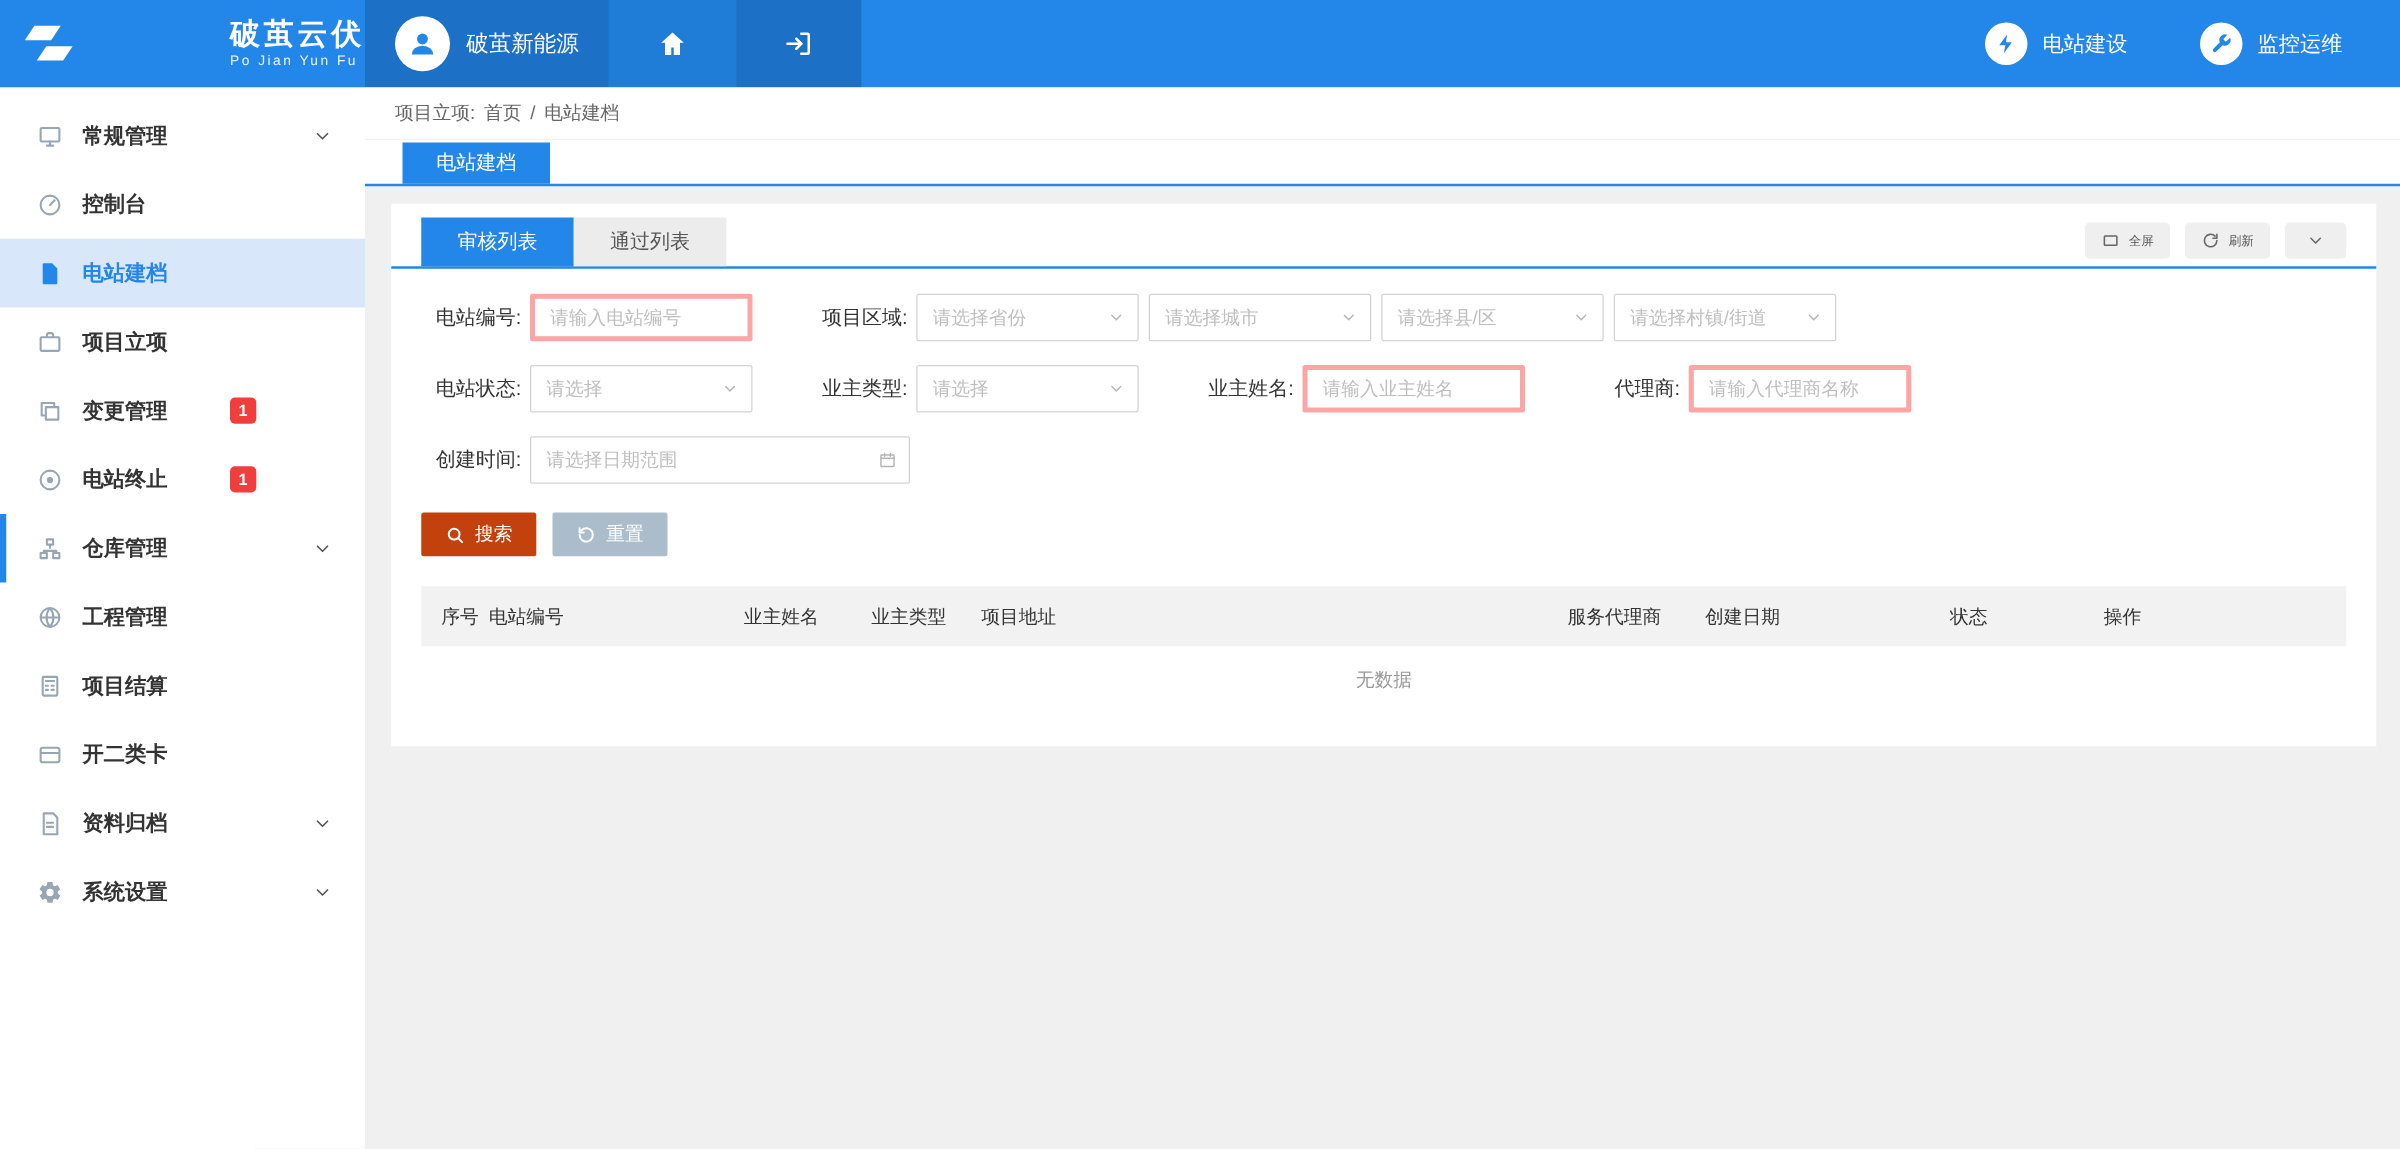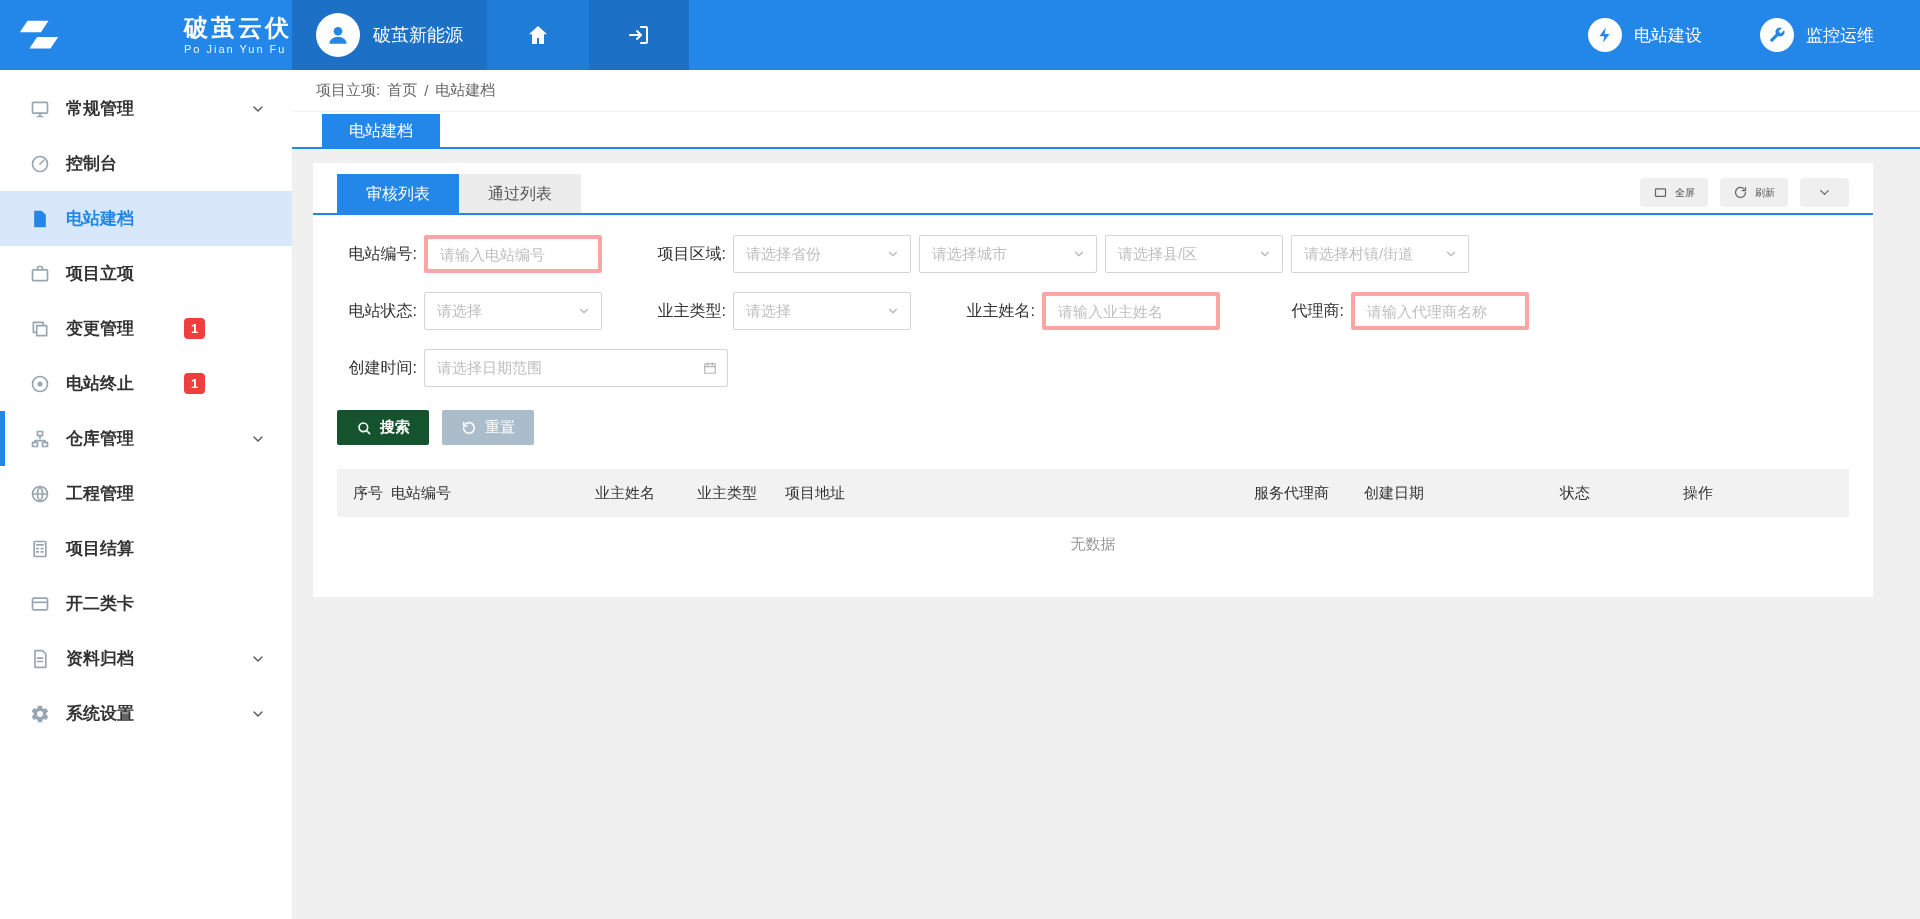--- a/index.html
+++ b/index.html
@@ -46,21 +46,21 @@
   .main { flex:1; min-width:0; display:flex; flex-direction:column; background:#f0f0f0; }
   .breadcrumb-bar { height:42px; background:#fff; display:flex; align-items:center; gap:7px;
                     padding-left:24px; font-size:15px; color:#666; border-bottom:1px solid #f2f2f2; }
   .bc-link { cursor:pointer; }
   .tab-strip { height:37px; background:#fff; display:flex; align-items:flex-end; padding-left:30px;
                border-bottom:2px solid #2287e8; }
   .page-tab { height:33px; line-height:33px; background:#2287e8; color:#fff; font-size:16px;
               padding:0 27px; cursor:pointer; }
 
   
-  .panel { margin:14px 47px 0 21px; background:#fff; padding-bottom:26px; }
+  .panel { margin:14px 19px 0 21px; background:#fff; padding-bottom:26px; }
   .panel-head { display:flex; align-items:flex-end; padding:11px 24px 0 24px; border-bottom:2px solid #2287e8; }
   .tab { height:39px; line-height:39px; padding:0 29px; font-size:16px; background:#ececec; color:#555; cursor:pointer; }
   .tab.active { background:#2287e8; color:#fff; }
   .head-actions { margin-left:auto; display:flex; align-items:center; gap:12px; margin-bottom:6px; }
   .mini-btn { height:29px; background:#efefef; border:none; border-radius:4px; color:#555; font-size:10px;
               display:flex; align-items:center; gap:7px; padding:0 13px; cursor:pointer; font-family:inherit; }
   .mini-btn svg { width:15px; height:15px; color:#666; }
   .mini-btn.chev { padding:0 17px; }
 
   .filters { padding:20px 24px 0 24px; }
@@ -74,21 +74,21 @@
               display:flex; align-items:center; justify-content:space-between; padding:0 10px 0 12px; cursor:pointer; }
   .f-select .ph { color:#bfbfbf; font-size:15px; white-space:nowrap; overflow:hidden; }
   .f-select svg { width:14px; height:14px; color:#b5b5b5; flex:none; }
   .f-select + .f-select { margin-left:8px; }
   .f-date { width:304px; }
 
   .btn-row { display:flex; gap:13px; padding:4px 0 0 0; }
   .btn { height:35px; border:none; border-radius:2px; color:#fff; font-size:15px; font-family:inherit;
          display:flex; align-items:center; gap:8px; padding:0 19px; cursor:pointer; }
   .btn svg { width:16px; height:16px; }
-  .btn.primary { background:#14532d;font-weight:bold; }
+  .btn.primary { background:#c2410c; }
   .btn.gray { background:#abbccb; }
 
   .table { margin:24px 24px 0 24px; }
   .thead { display:flex; align-items:center; height:48px; background:#f2f2f2; font-size:15px; color:#333; padding-left:16px; }
   .th { flex:none; padding-right:8px; white-space:nowrap; }
   .c0{width:38px}.c1{width:204px}.c2{width:102px}.c3{width:88px}.c4{width:469px}
   .c5{width:110px}.c6{width:196px}.c7{width:123px}.c8{flex:1}
   .empty { height:54px; display:flex; align-items:center; justify-content:center; color:#999; font-size:15px; }
 </style>
 </head>

